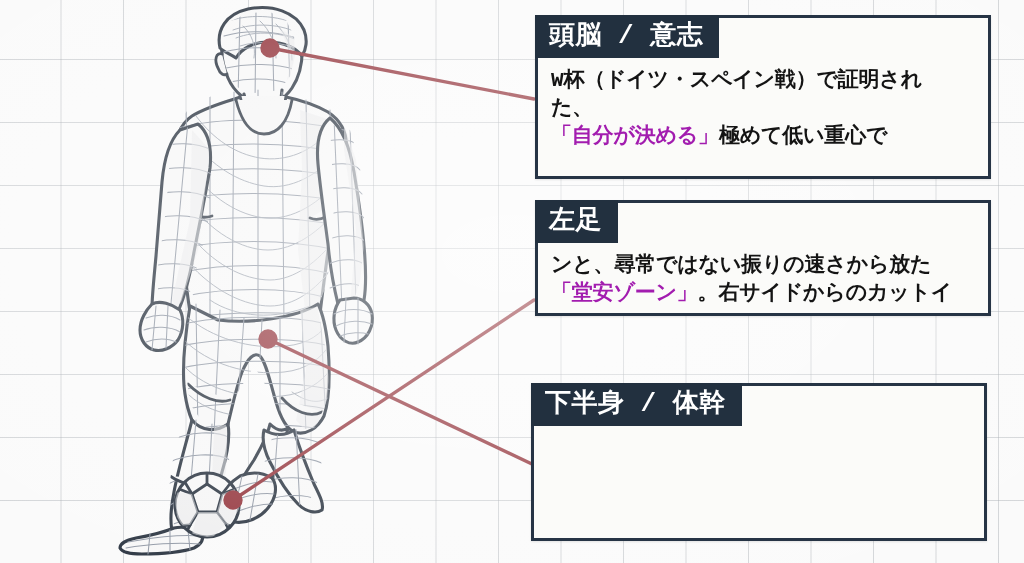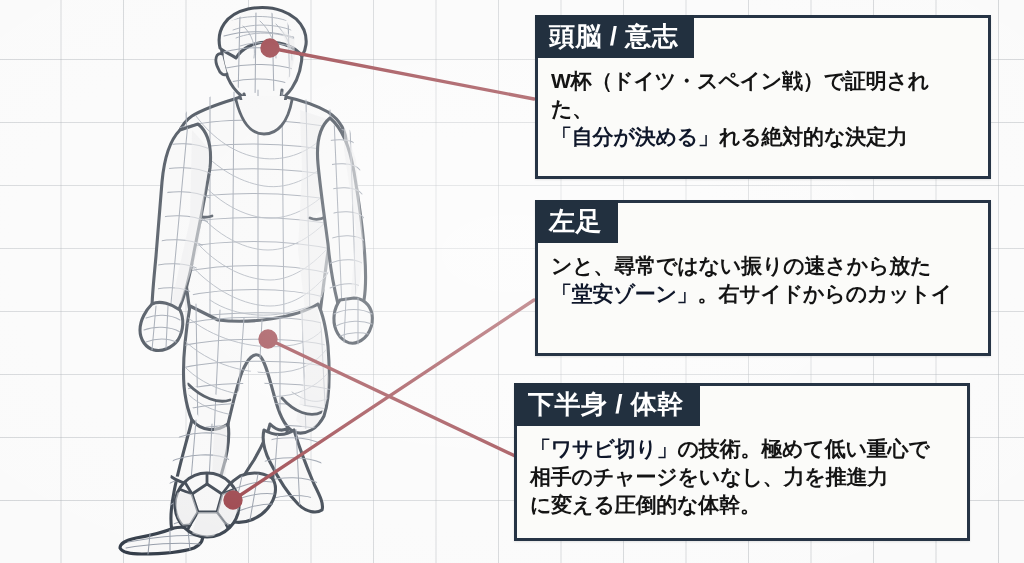--- a/index.html
+++ b/index.html
@@ -6,21 +6,21 @@
     margin: 0;
     padding: 0;
     background: #ffffff;
   }
   #stage {
     position: relative;
     width: 1024px;
     height: 563px;
     overflow: hidden;
     background: #fafafa;
-    font-family: Liberation Sans, sans-serif;
+    font-family: Liberation Mono, monospace;
   }
   
   #grid {
     position: absolute;
     inset: 0;
     background-image:
       linear-gradient(to right, rgba(160,166,172,0.45) 1px, transparent 1px),
       linear-gradient(to bottom, rgba(160,166,172,0.45) 1px, transparent 1px);
     background-size: 62.5px 63px;
     background-position: -2px -4px;
@@ -63,25 +63,25 @@
     white-space: nowrap;
   }
   .callout-body {
     padding: 9px 24px 10px 13px;
     font-size: 21px;
     font-weight: 700;
     line-height: 1.33;
     color: #141414;
     letter-spacing: -0.2px;
   }
-  .accent { color: #0f172a; }
+  .accent { color: #a21caf; }
 
   #box-brain { left: 535px; top: 15px;  width: 456px; height: 164px; }
-  #box-left-foot { left: 535px; top: 200px; width: 456px; height: 156px; }
-  #box-lower-body { left: 514px; top: 383px; width: 456px; height: 158px; }
+  #box-left-foot { left: 535px; top: 200px; width: 456px; height: 116px; }
+  #box-lower-body { left: 531px; top: 383px; width: 456px; height: 158px; }
 </style>
 </head>
 <body>
 
 <div id="stage">
 
   <div id="grid"></div>
 
   <svg id="figure-layer" viewBox="0 0 1024 563">
     <defs>
@@ -385,45 +385,34 @@
 
   <div id="vignette"></div>
 
   <div class="callout" id="box-brain">
     <div class="callout-header">頭脳 / 意志</div>
     <div class="callout-body">
       <div>
         <span>W杯（ドイツ・スペイン戦）で証明された、</span>
       </div>
       <div>
-        <span class="accent">「自分が決める」</span><span>れる絶対的な決定力</span>
+        <span class="accent">「自分が決める」</span><span>極めて低い重心で</span>
       </div>
     </div>
   </div>
 
   <div class="callout" id="box-left-foot">
     <div class="callout-header">左足</div>
     <div class="callout-body">
       <div>
         <span>ンと、尋常ではない振りの速さから放た</span>
       </div>
       <div>
         <span class="accent">「堂安ゾーン」</span><span>。右サイドからのカットイ</span>
       </div>
     </div>
   </div>
 
   <div class="callout" id="box-lower-body">
     <div class="callout-header">下半身 / 体幹</div>
-    <div class="callout-body">
-      <div>
-        <span class="accent">「ワサビ切り」</span><span>の技術。極めて低い重心で</span>
-      </div>
-      <div>
-        <span>相手のチャージをいなし、力を推進力</span>
-      </div>
-      <div>
-        <span>に変える圧倒的な体幹。</span>
-      </div>
-    </div>
   </div>
 
 </div>
 
 </body></html>

